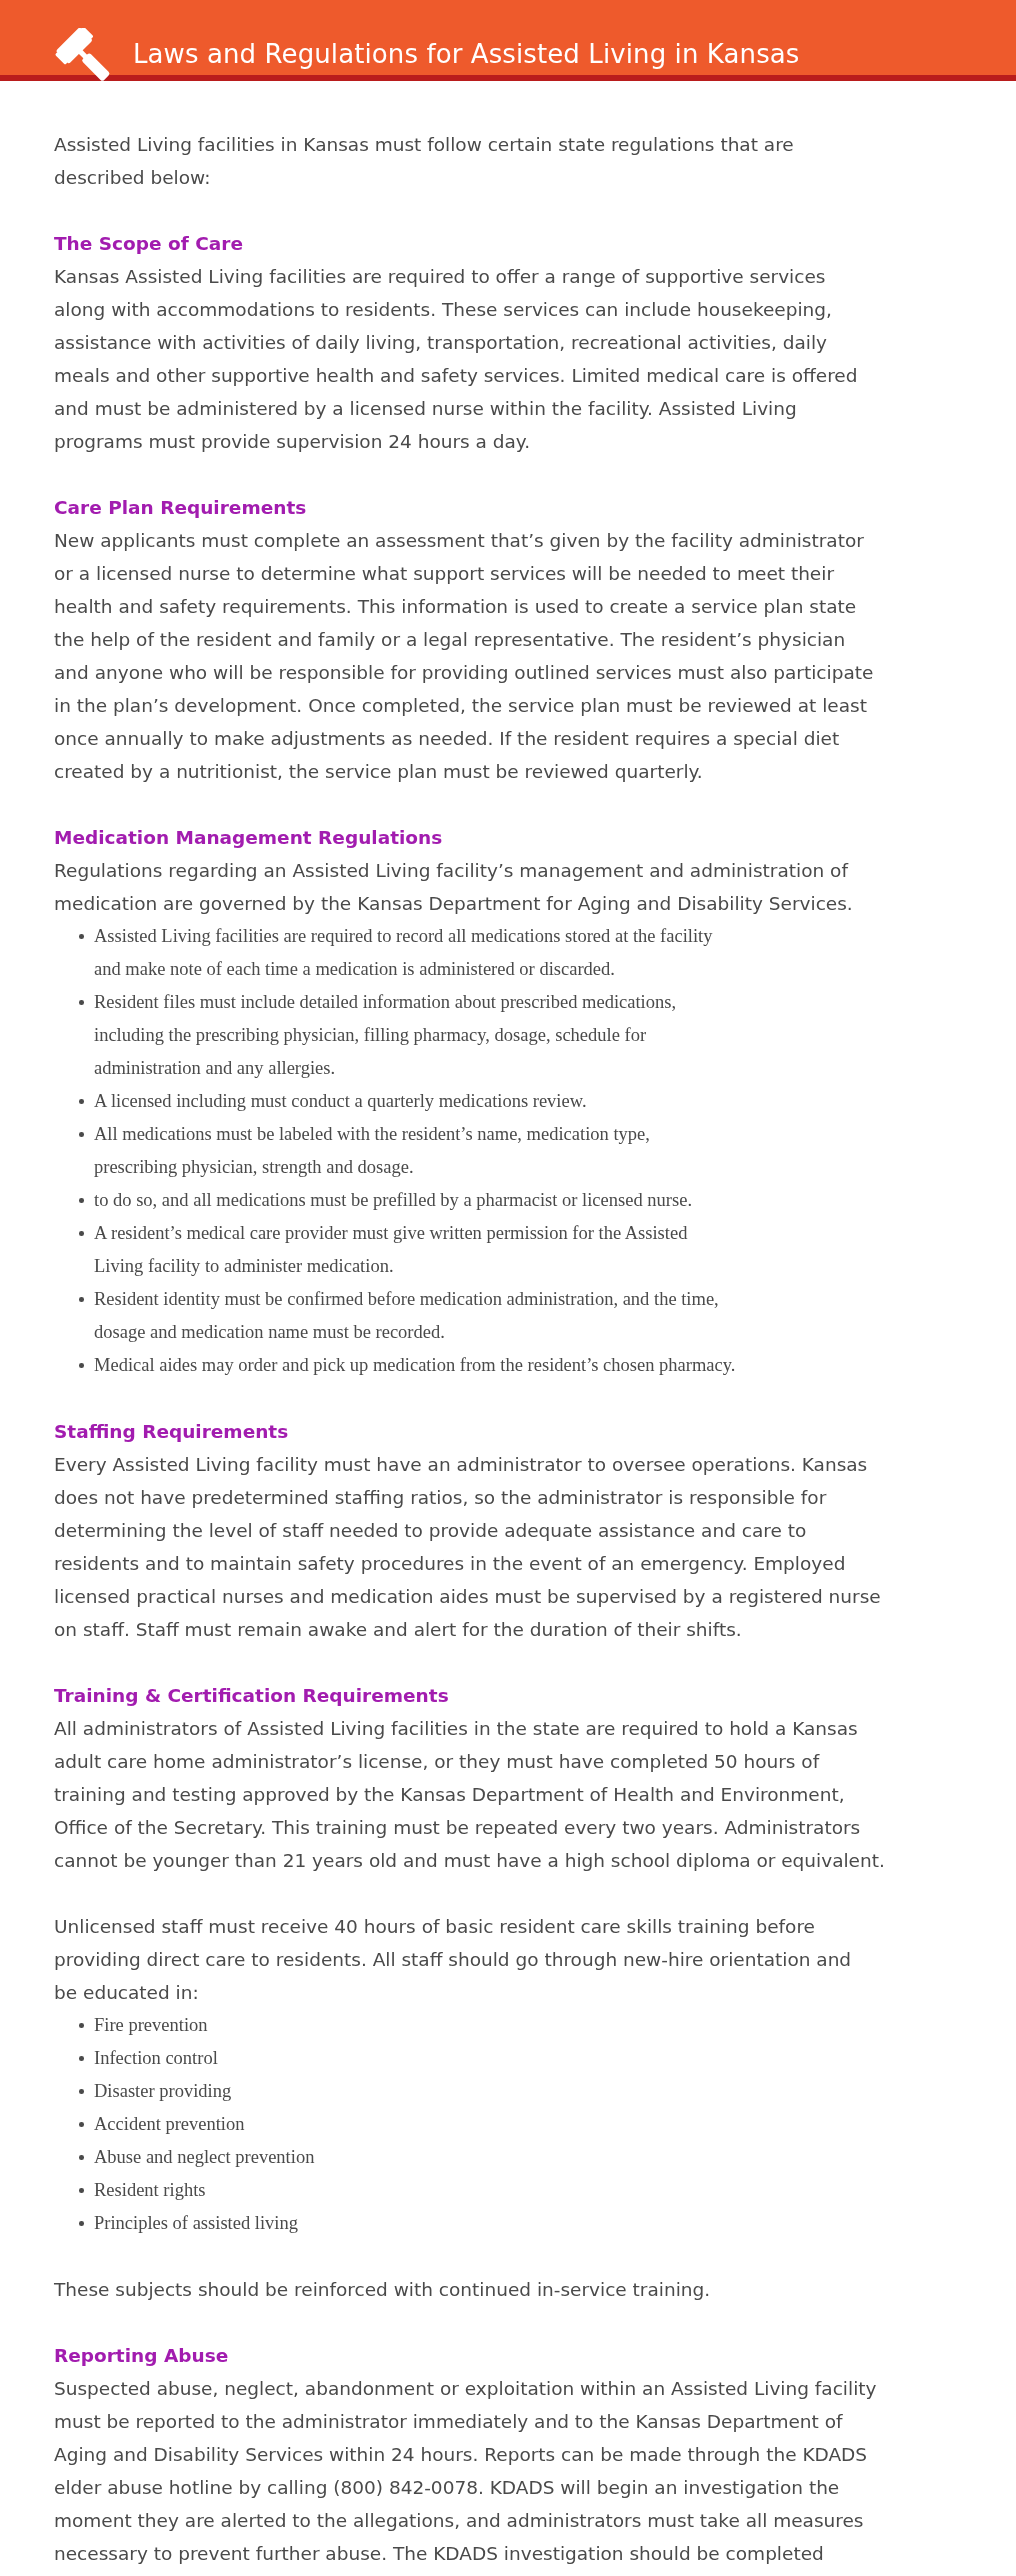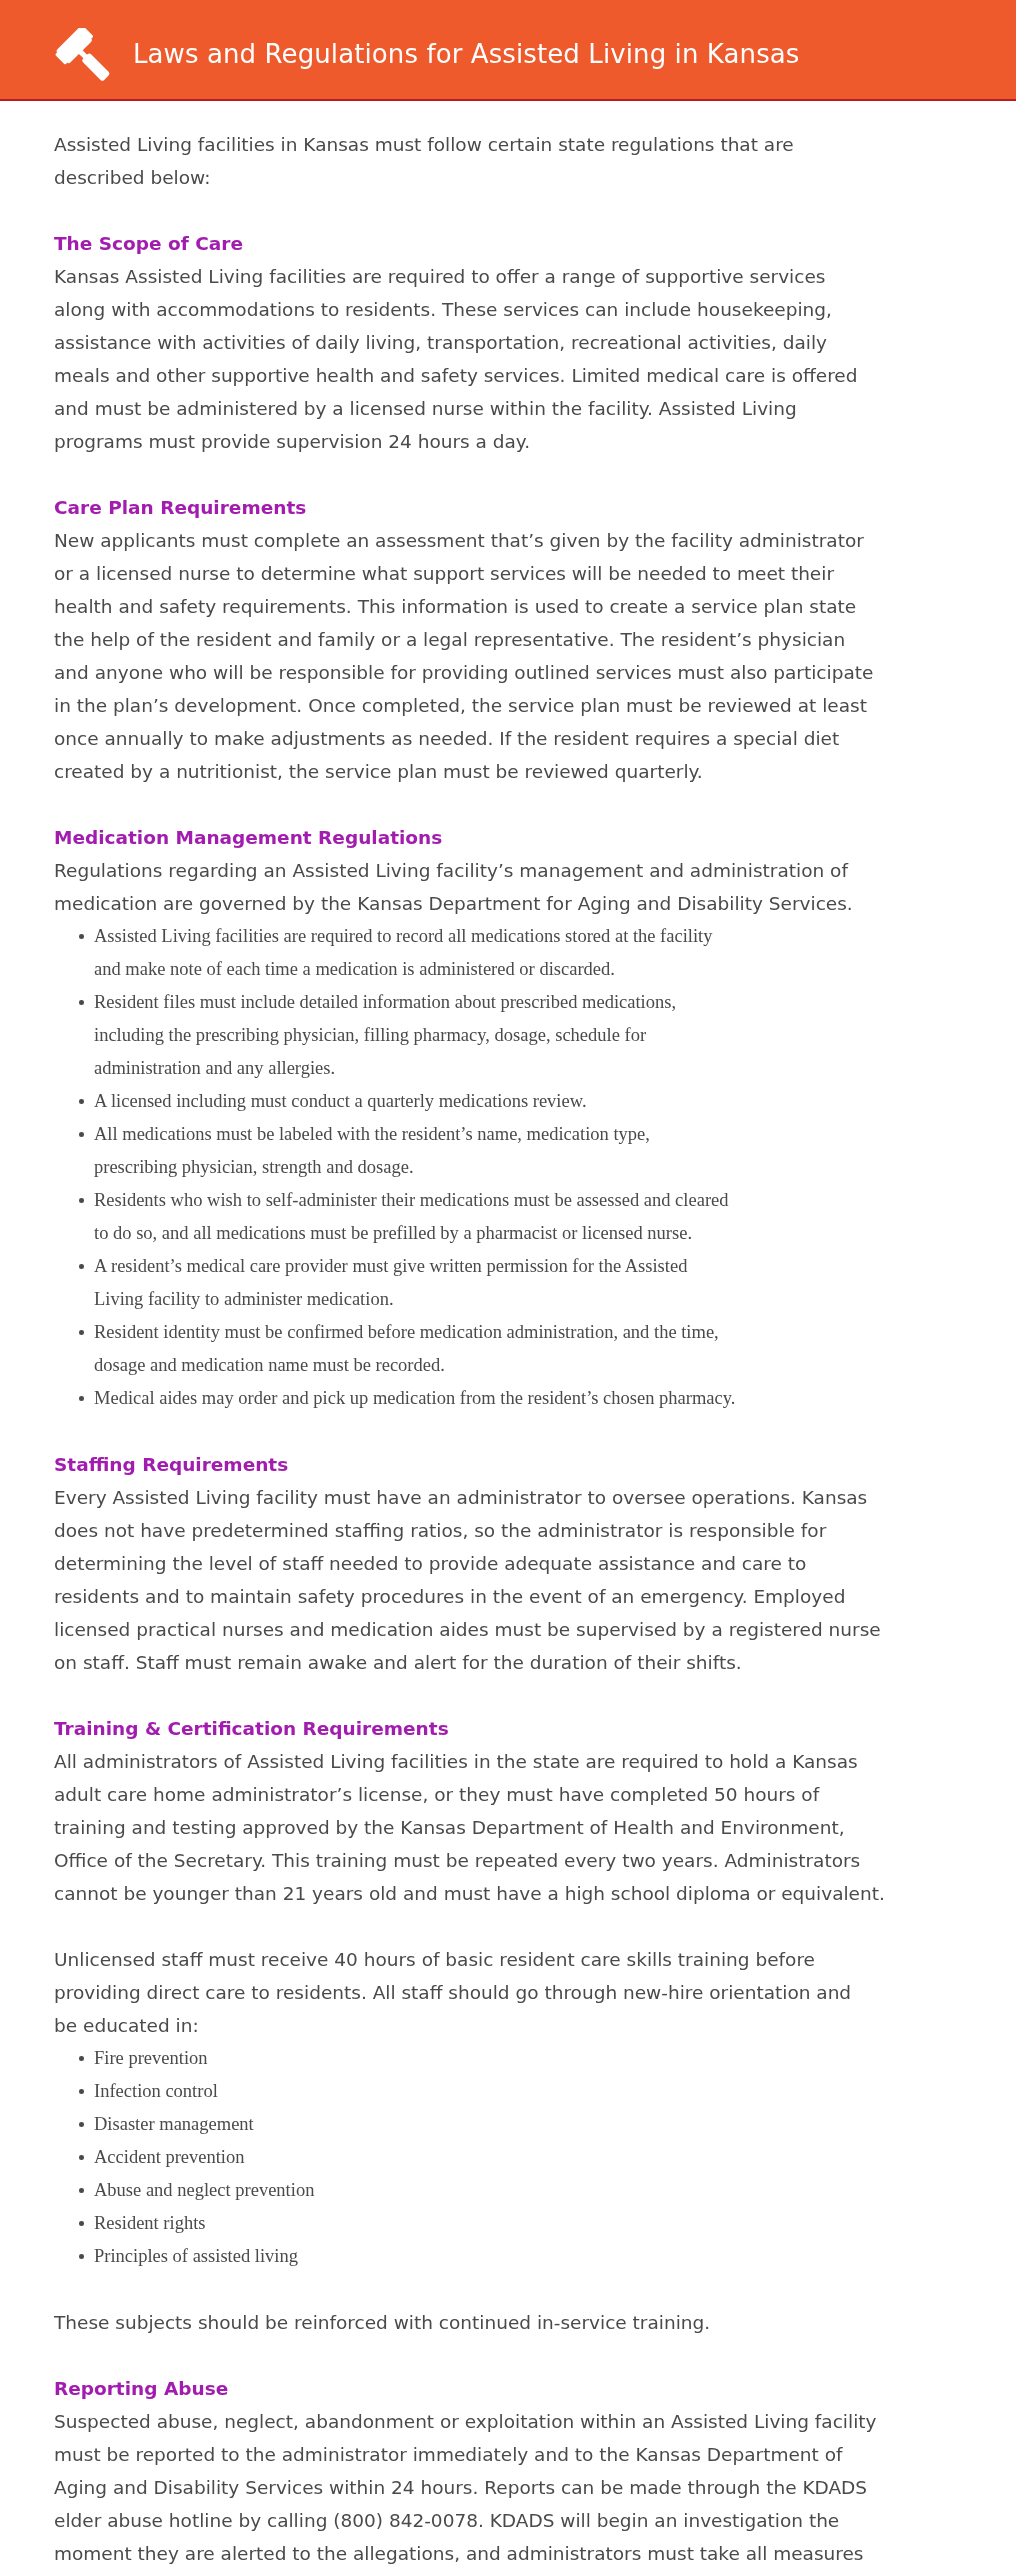--- a/index.html
+++ b/index.html
@@ -1,17 +1,17 @@
 <!DOCTYPE html>
 <html style="font-size:8.2px"><head>
 <meta charset="utf-8">
 <style>
   html, body { margin: 0; padding: 0; background: #ffffff; }
   body { width: 1016px; min-height: 2842px; position: relative; font-family: "DejaVu Sans", sans-serif; color: #4a4a4a; }
-  .header { position: absolute; left: 0; top: 0; width: 1016px; height: 101px; background: #EE5A2C; border-bottom: 2px solid #b91c1c; box-sizing: border-box; }
+  .header { position: absolute; left: 0; top: 0; width: 1016px; height: 81px; background: #EE5A2C; border-bottom: 6px solid #b91c1c; box-sizing: border-box; }
   .gavel { position: absolute; left: 52px; top: 28px; width: 62px; width: 62px; height: 57px; }
   .header-title { position: absolute; left: 133px; top: 34px; font-family: "DejaVu Sans", sans-serif; font-size: 26px; color: #ffffff; white-space: nowrap; letter-spacing: 0.1px; font-weight: normal; line-height: 41px; }
   .content { position: absolute; left: 54px; top: 128px; width: 927px; font-size: 18.5px; line-height: 33px; }
   .line { display: block; white-space: nowrap; height: 33px; }
   .blank { display: block; height: 33px; }
   .heading { display: block; white-space: nowrap; height: 33px; font-weight: bold; color: #a21caf; }
   .bullet-item { display: block; position: relative; padding-left: 40px; font-family: Liberation Serif, serif; }
   .bullet-dot { position: absolute; left: 24px; top: 0; width: 10.3px; height: 33px; }
   .bullet-dot::before { content: ""; position: absolute; left: 1px; top: 14.4px; width: 4.6px; height: 4.6px; border-radius: 50%; background: #4a4a4a; }
 </style>
@@ -83,21 +83,20 @@
         <span class="bullet-dot"></span>
         <span class="line">A licensed including must conduct a quarterly medications review.</span>
       </div>
       <div class="bullet-item">
         <span class="bullet-dot"></span>
         <span class="line">All medications must be labeled with the resident’s name, medication type,</span>
         <span class="line">prescribing physician, strength and dosage.</span>
       </div>
       <div class="bullet-item">
         <span class="bullet-dot"></span>
-        <span class="line">Residents who wish to self-administer their medications must be assessed and cleared</span>
         <span class="line">to do so, and all medications must be prefilled by a pharmacist or licensed nurse.</span>
       </div>
       <div class="bullet-item">
         <span class="bullet-dot"></span>
         <span class="line">A resident’s medical care provider must give written permission for the Assisted</span>
         <span class="line">Living facility to administer medication.</span>
       </div>
       <div class="bullet-item">
         <span class="bullet-dot"></span>
         <span class="line">Resident identity must be confirmed before medication administration, and the time,</span>
@@ -137,21 +136,21 @@
       <div class="bullet-item">
         <span class="bullet-dot"></span>
         <span class="line">Fire prevention</span>
       </div>
       <div class="bullet-item">
         <span class="bullet-dot"></span>
         <span class="line">Infection control</span>
       </div>
       <div class="bullet-item">
         <span class="bullet-dot"></span>
-        <span class="line">Disaster management</span>
+        <span class="line">Disaster providing</span>
       </div>
       <div class="bullet-item">
         <span class="bullet-dot"></span>
         <span class="line">Accident prevention</span>
       </div>
       <div class="bullet-item">
         <span class="bullet-dot"></span>
         <span class="line">Abuse and neglect prevention</span>
       </div>
       <div class="bullet-item">

